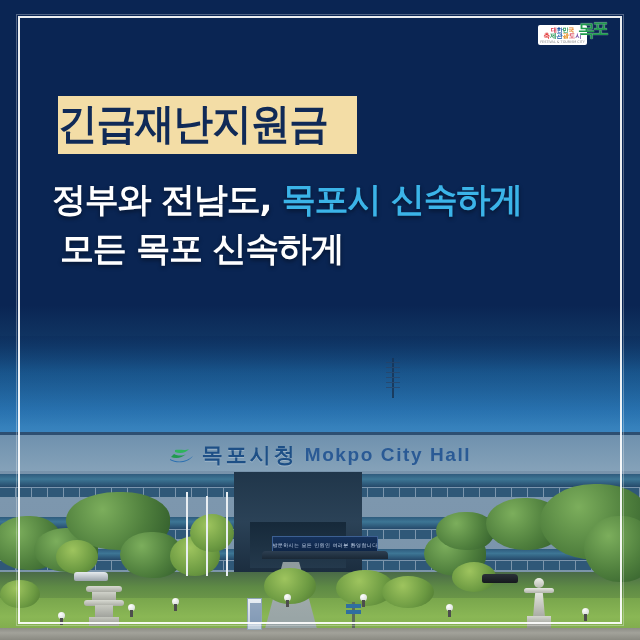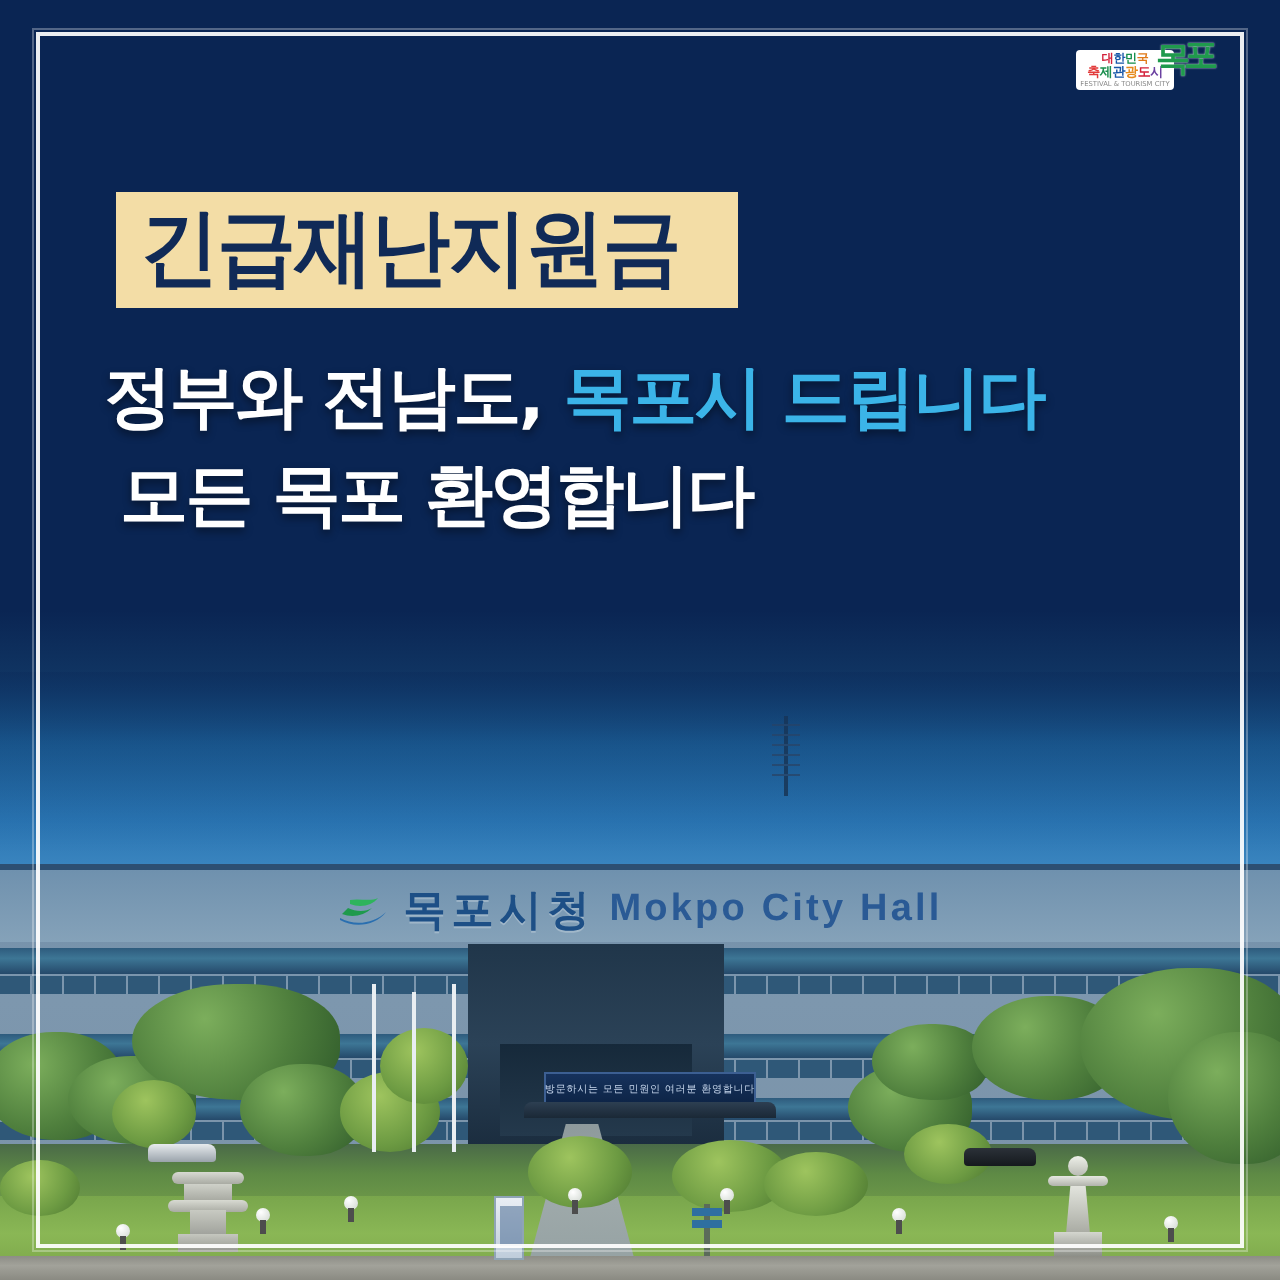--- a/index.html
+++ b/index.html
@@ -275,21 +275,21 @@
     font-family:"DejaVu Sans", sans-serif; line-height:17px;
     text-shadow:0 0 1px rgba(255,255,255,.9);
   }
   #logo-mok{ left:0; top:2px; }
   #logo-po{ left:14px; top:0px; }
 
   
   #title-wrap{
     position:absolute; left:58px; top:96px;
     background:#f3dda6;
-    padding:6px 12px 8px 12px;
+    padding:6px 12px 8px 0;
   }
   #title{
     font-family:"DejaVu Sans", sans-serif;
     font-size:42px; font-weight:bold; color:#102a57;
     letter-spacing:-1px; line-height:44px; white-space:nowrap;
     transform:scaleX(.94); transform-origin:left center;
   }
 
   
   #headline{
@@ -550,18 +550,18 @@
 
   <div id="frame"></div>
 
   <div id="title-wrap">
     <div id="title">긴급재난지원금</div>
   </div>
 
   <div id="headline">
     <div class="hl" id="hl1">
       <span>정부와 전남도,</span>
-      <span class="accent">목포시 드립니다</span>
-    </div>
-    <div class="hl" id="hl2">모든 목포 환영합니다</div>
+      <span class="accent">목포시 신속하게</span>
+    </div>
+    <div class="hl" id="hl2">모든 목포 신속하게</div>
   </div>
 
 </div>
 
 </body></html>

